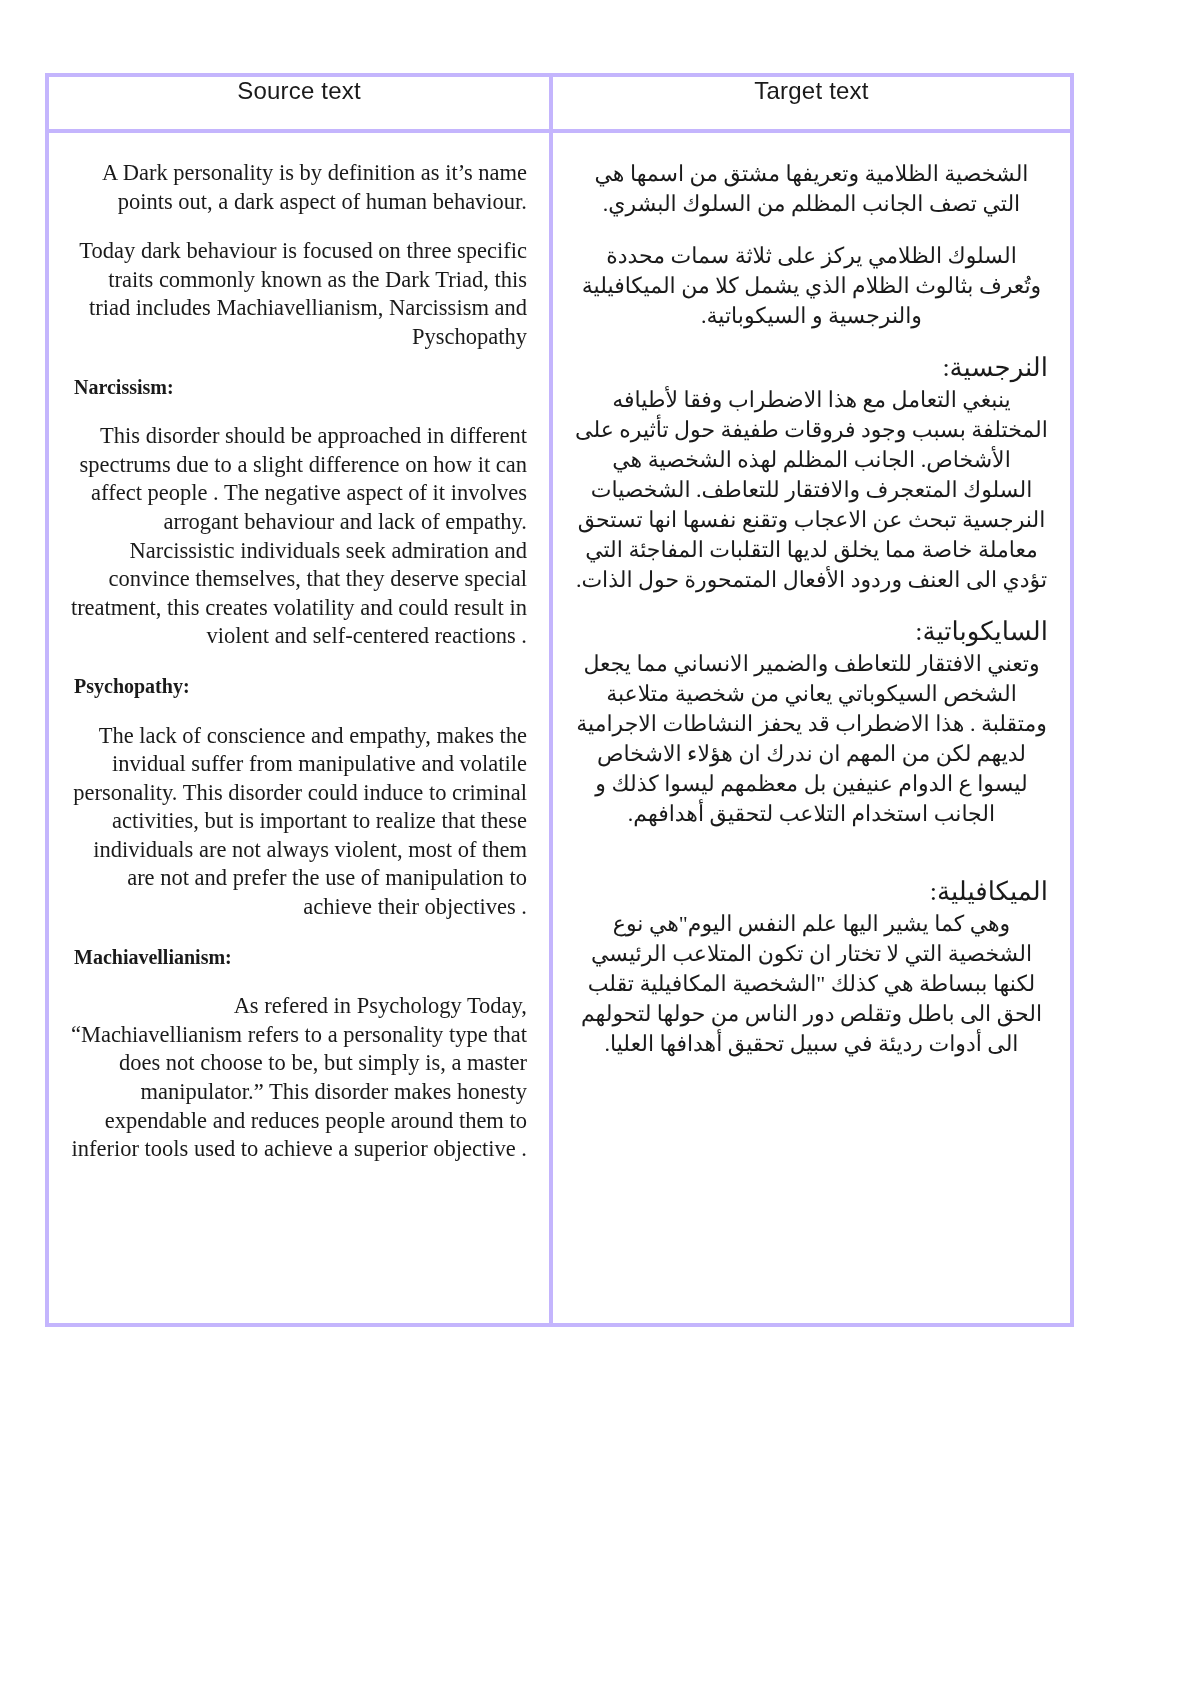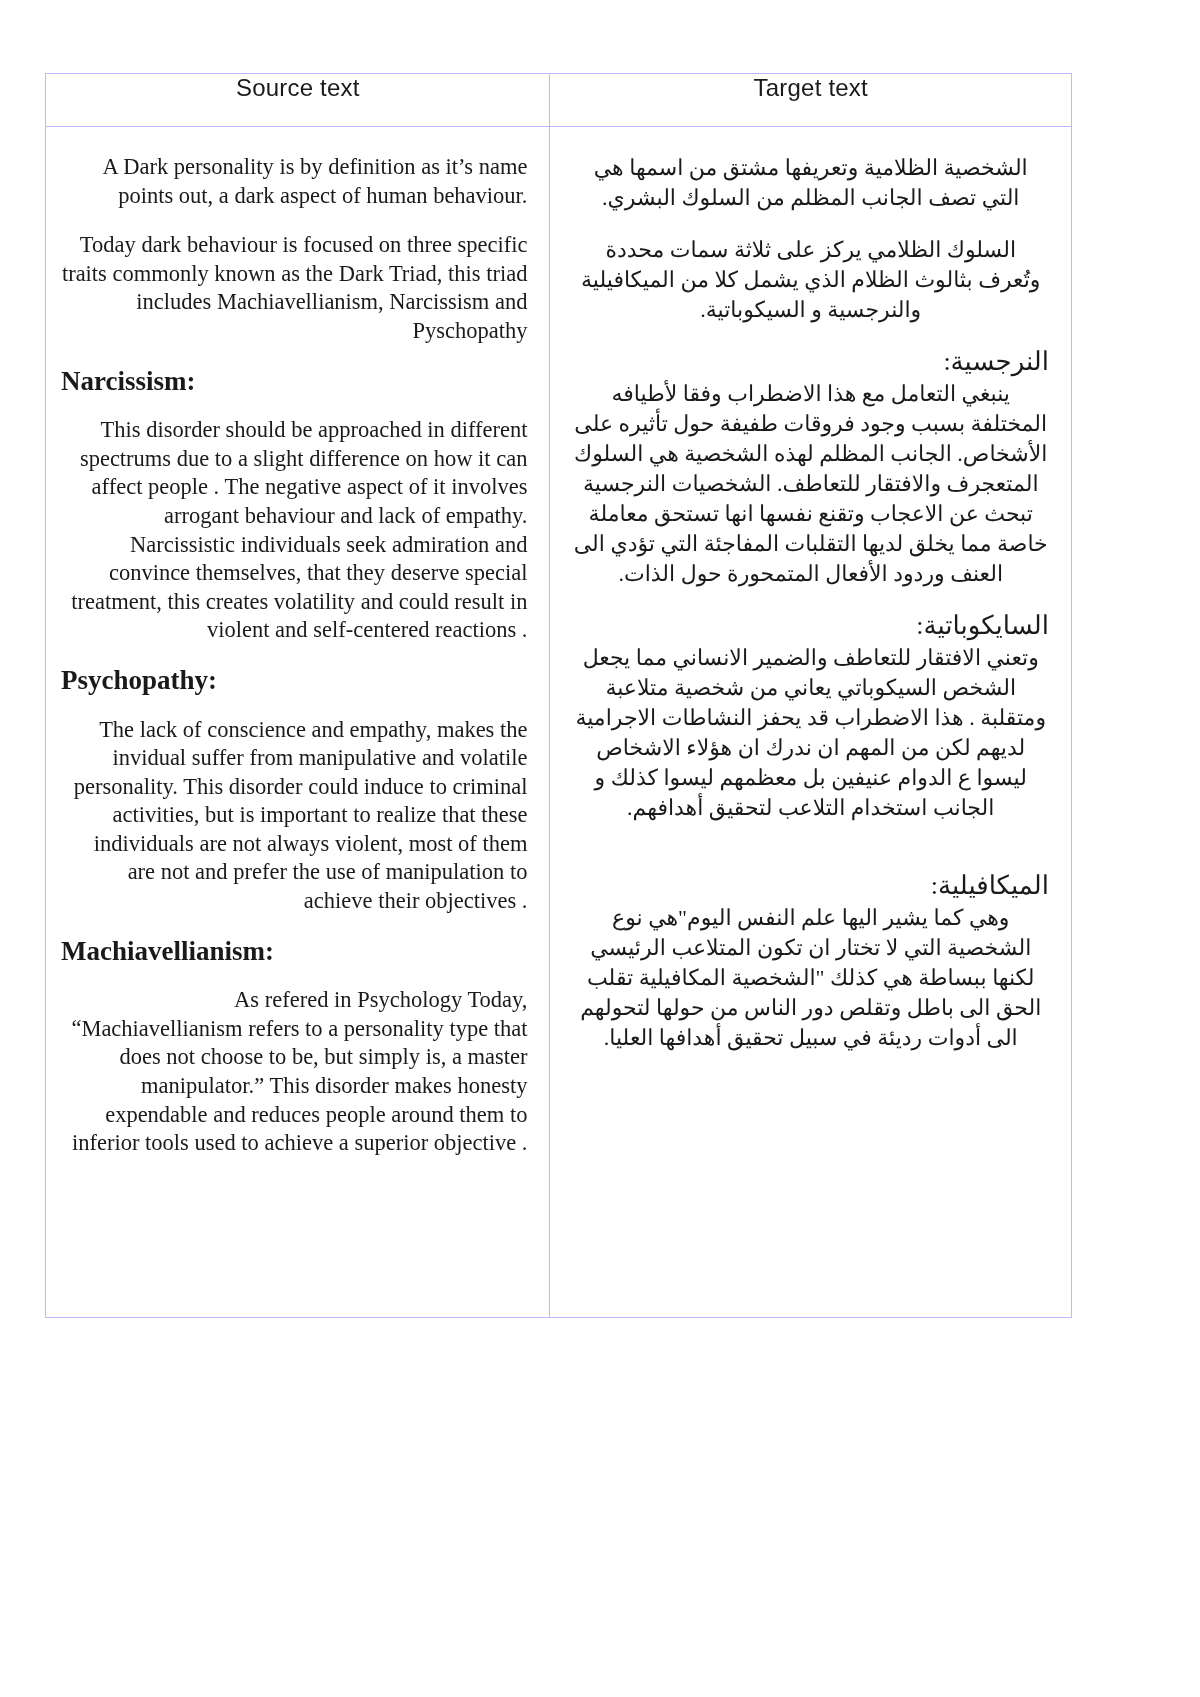--- a/index.html
+++ b/index.html
@@ -24,21 +24,21 @@
     left: 45px;
     top: 73px;
     width: 1027px;
   }
   table.doc-table {
     border-collapse: collapse;
     width: 100%;
     table-layout: fixed;
   }
   table.doc-table td, table.doc-table th {
-    border: 1px solid #c4b5fd;
+    border: 4px solid #c4b5fd;
     vertical-align: top;
     padding: 0;
   }
   th.head-cell {
     height: 52px;
     font-weight: normal;
     font-size: 24px;
     text-align: center;
     vertical-align: middle;
     font-family: "Liberation Sans", sans-serif;
@@ -59,24 +59,24 @@
     text-align: right;
   }
 
   .src-p {
     font-size: 22.5px;
     line-height: 28.6px;
     margin: 0 0 21px 0;
     text-align: right;
   }
   .src-h {
-    font-size: 27px;
+    font-size: 20px;
     line-height: 28.6px;
     font-weight: bold;
-    margin: 0 0 21px 0;
+    margin: 0 0 21px 10px;
   }
   .tgt-p {
     font-size: 22px;
     line-height: 30px;
     margin: 0 0 22px 0;
     text-align: center;
     direction: rtl;
   }
   .tgt-h {
     font-size: 26px;

